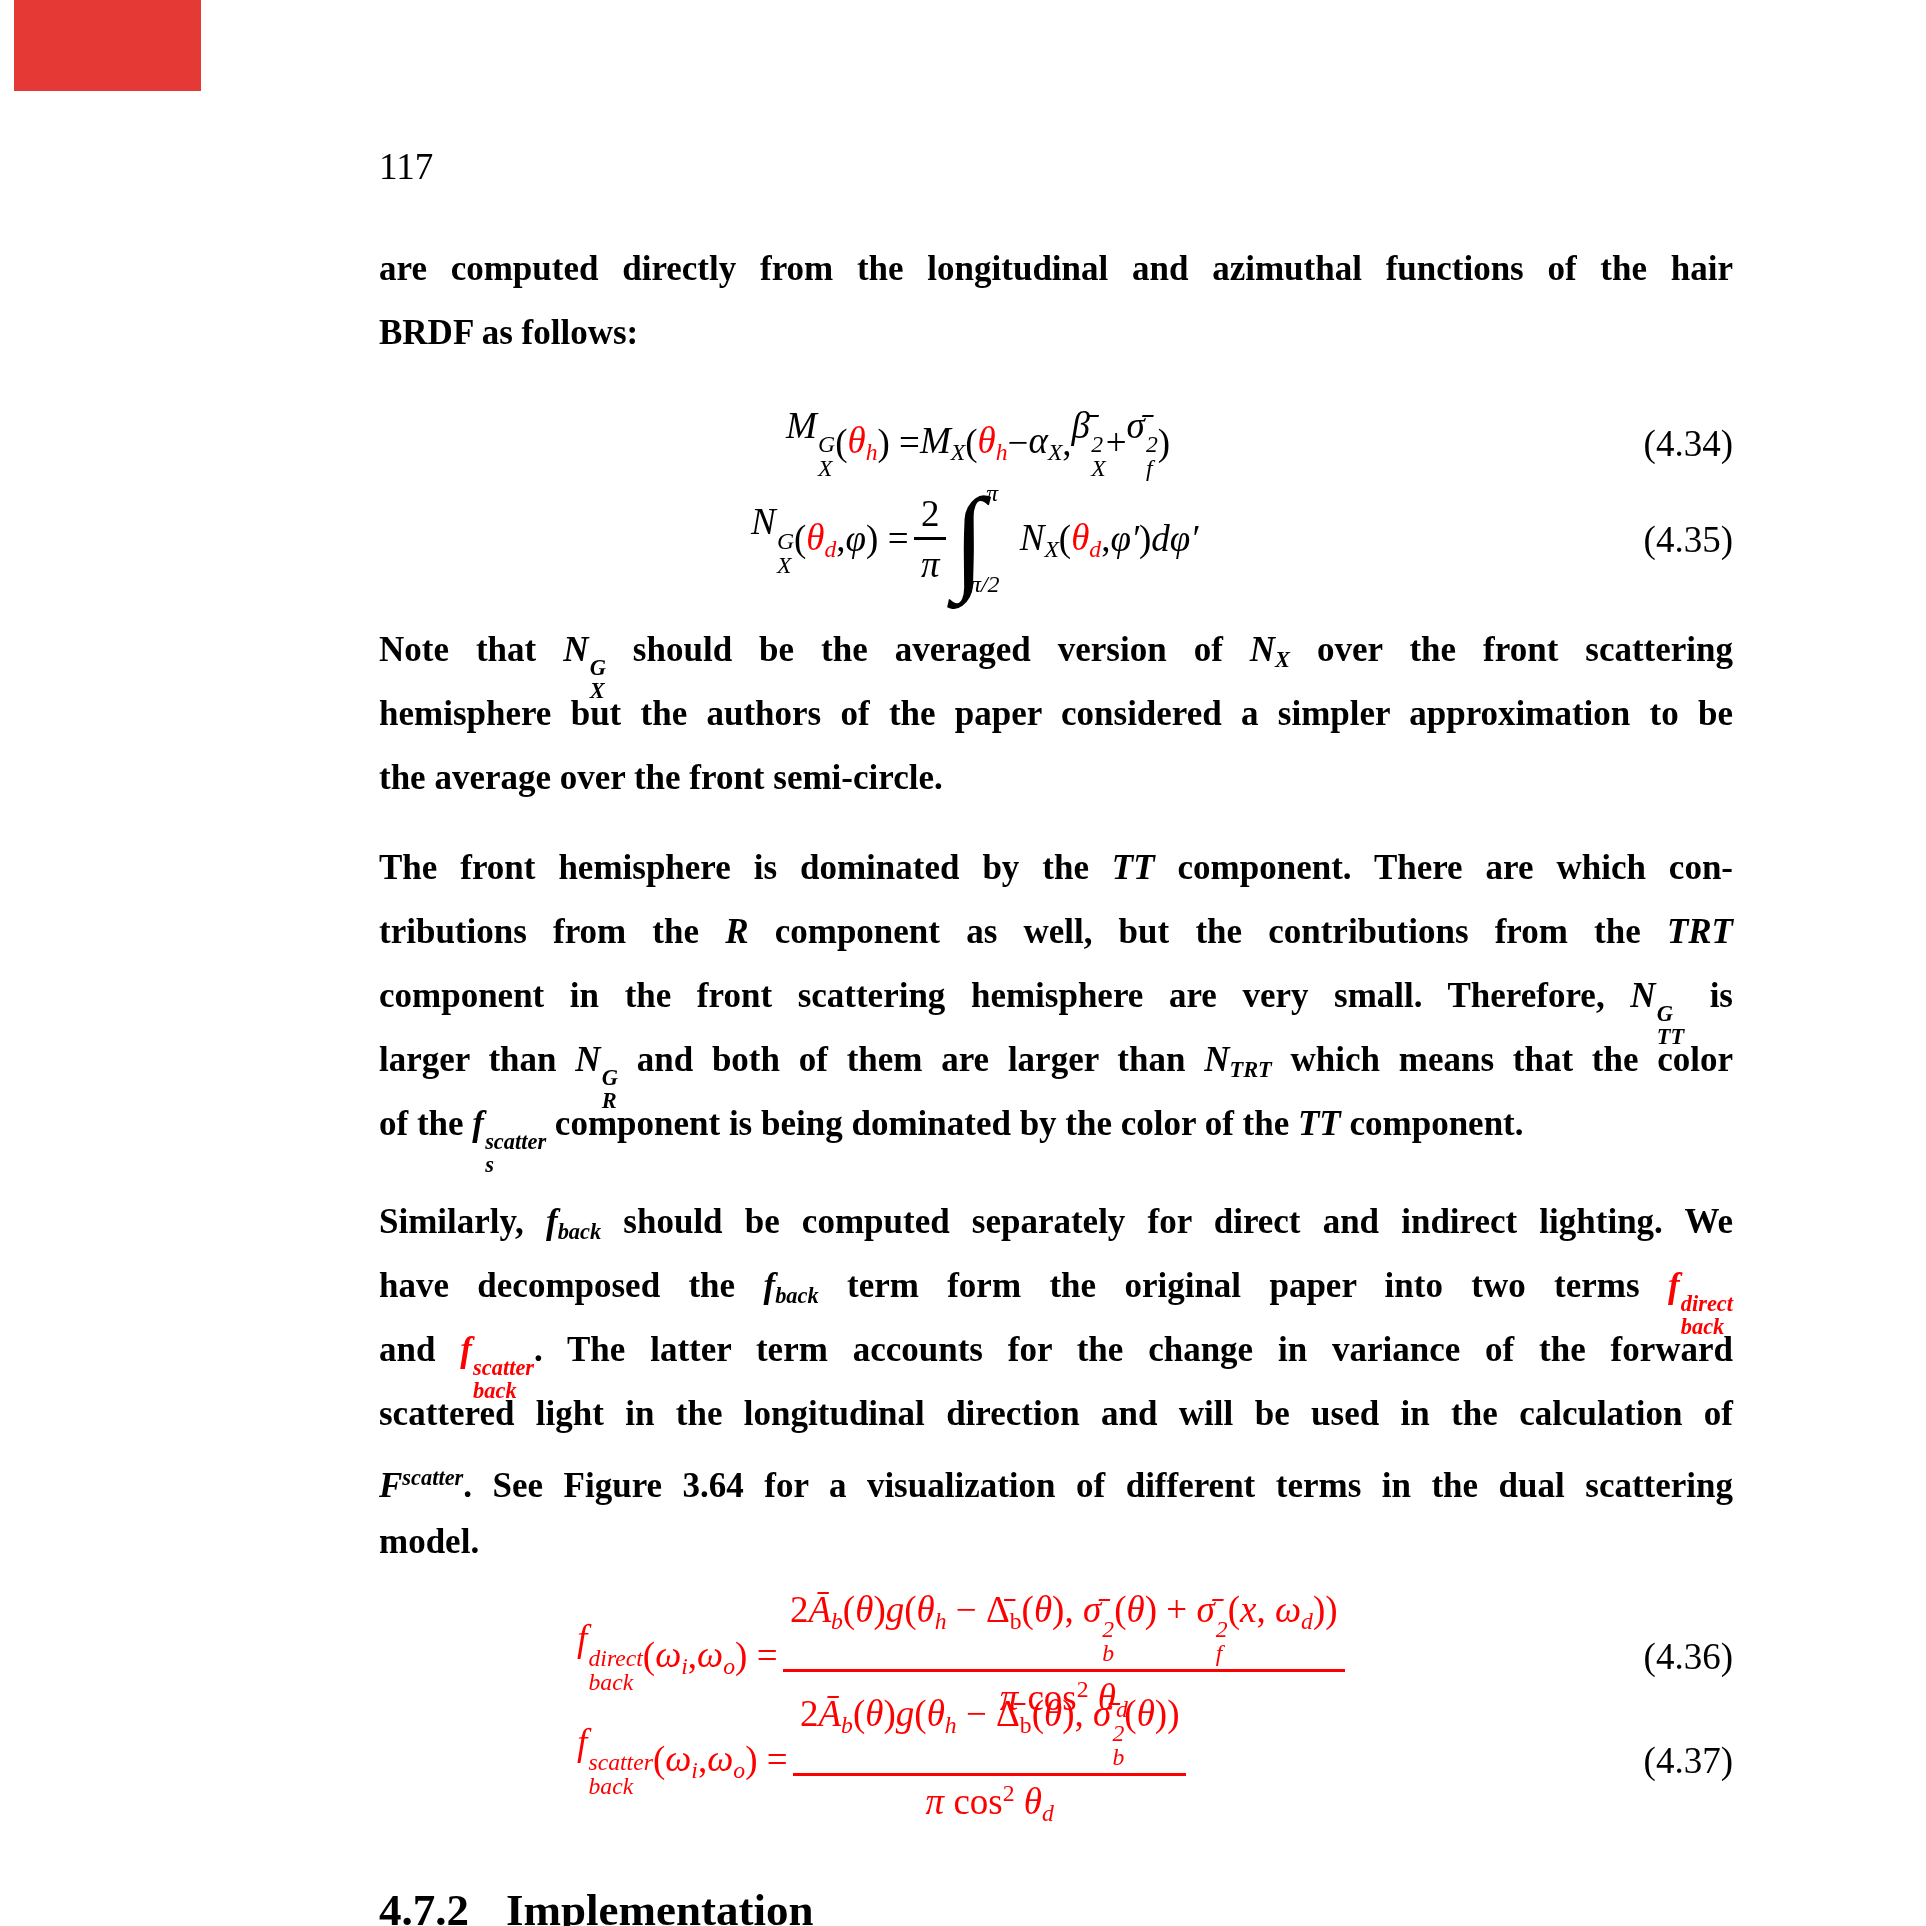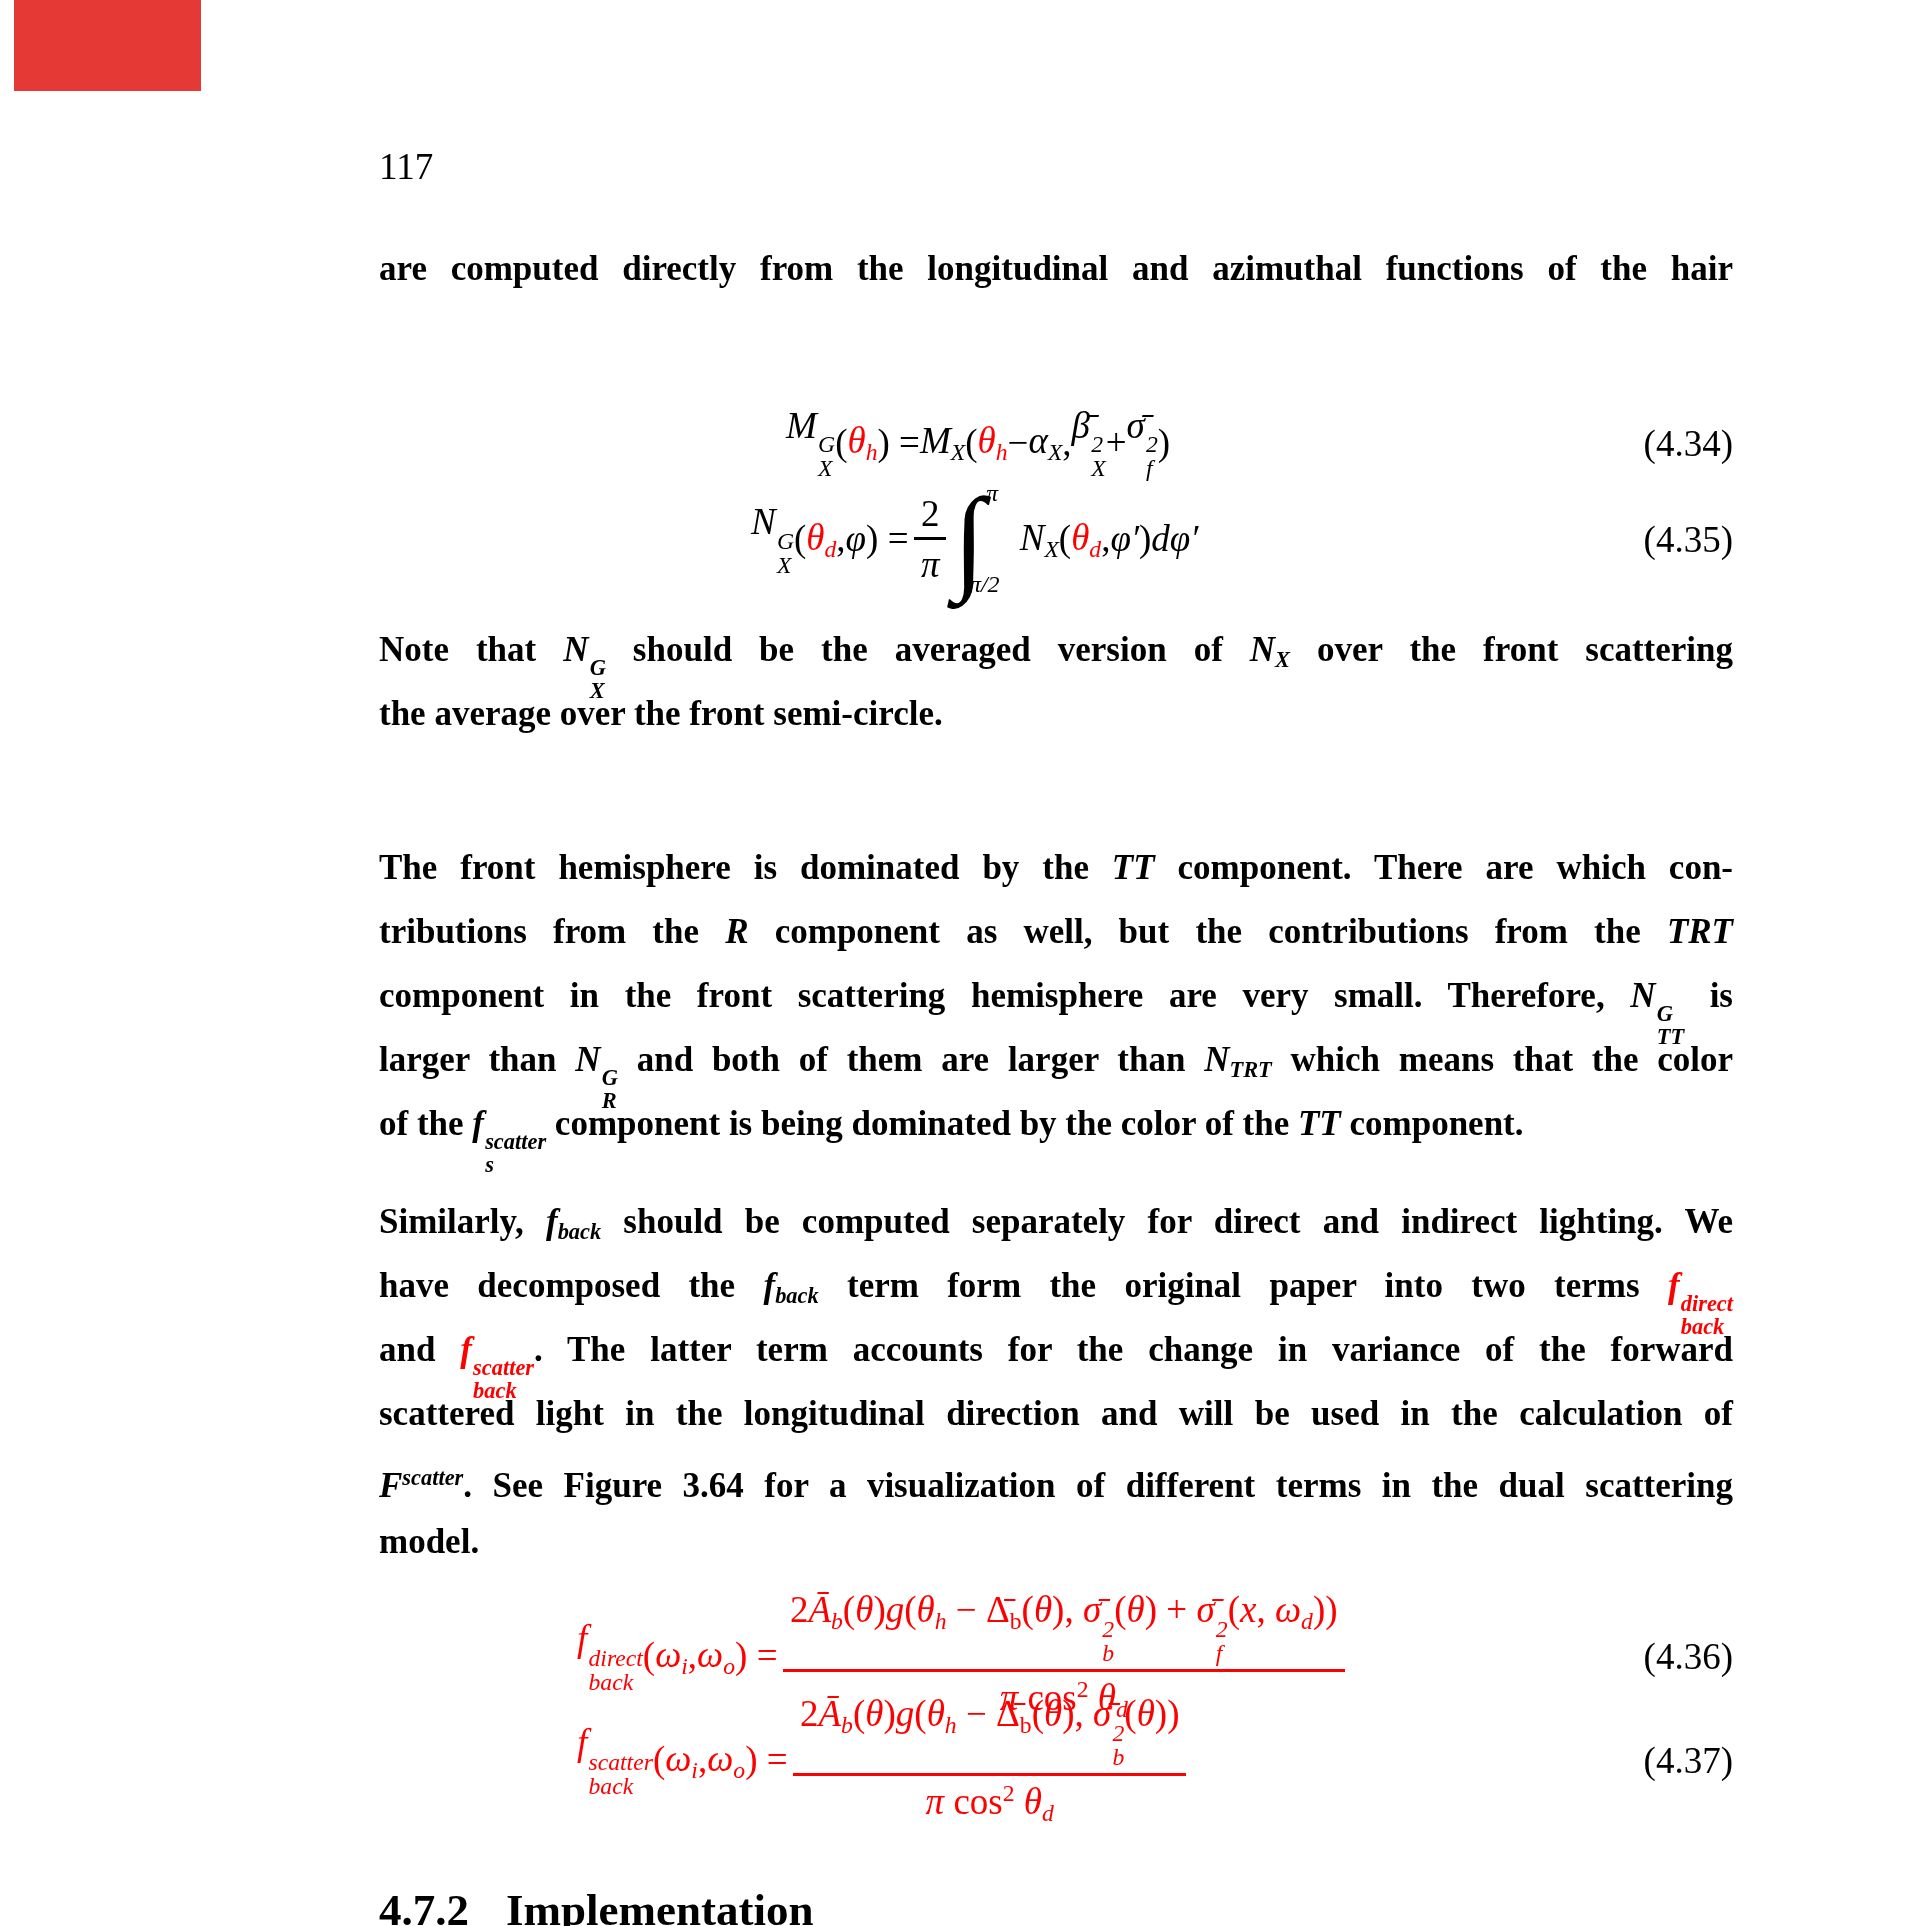--- a/index.html
+++ b/index.html
@@ -33,26 +33,28 @@
 </style>
 </head>
 <body>
 
 <div class="corner" style="background: rgb(229, 57, 53);"></div>
 
 <div class="pagenum">117</div>
 
 <div class="para" style="top:237px">
     <div class="line just"><span>are computed directly from the longitudinal and azimuthal functions of the hair</span></div>
+    <div class="line"><span>BRDF as follows:</span></div>
   </div>
 <div class="para" style="top:618px">
     <div class="line just"><span>Note that </span><span class="i">N<span class="stack">
           <span>G</span>
           <span>X</span>
         </span></span><span> should be the averaged version of </span><span class="i">N<span class="sub">X</span></span><span> over the front scattering</span></div>
+    <div class="line just"><span>hemisphere but the authors of the paper considered a simpler approximation to be</span></div>
     <div class="line"><span>the average over the front semi-circle.</span></div>
   </div>
 <div class="para" style="top:836px">
     <div class="line just"><span>The front hemisphere is dominated by the </span><span class="i">TT</span><span> component. There are which con-</span></div>
     <div class="line just"><span>tributions from the </span><span class="i">R</span><span> component as well, but the contributions from the </span><span class="i">TRT</span></div>
     <div class="line just"><span>component in the front scattering hemisphere are very small. Therefore, </span><span class="i">N<span class="stack">
           <span>G</span>
           <span>TT</span>
         </span></span><span> is</span></div>
     <div class="line just"><span>larger than </span><span class="i">N<span class="stack">

